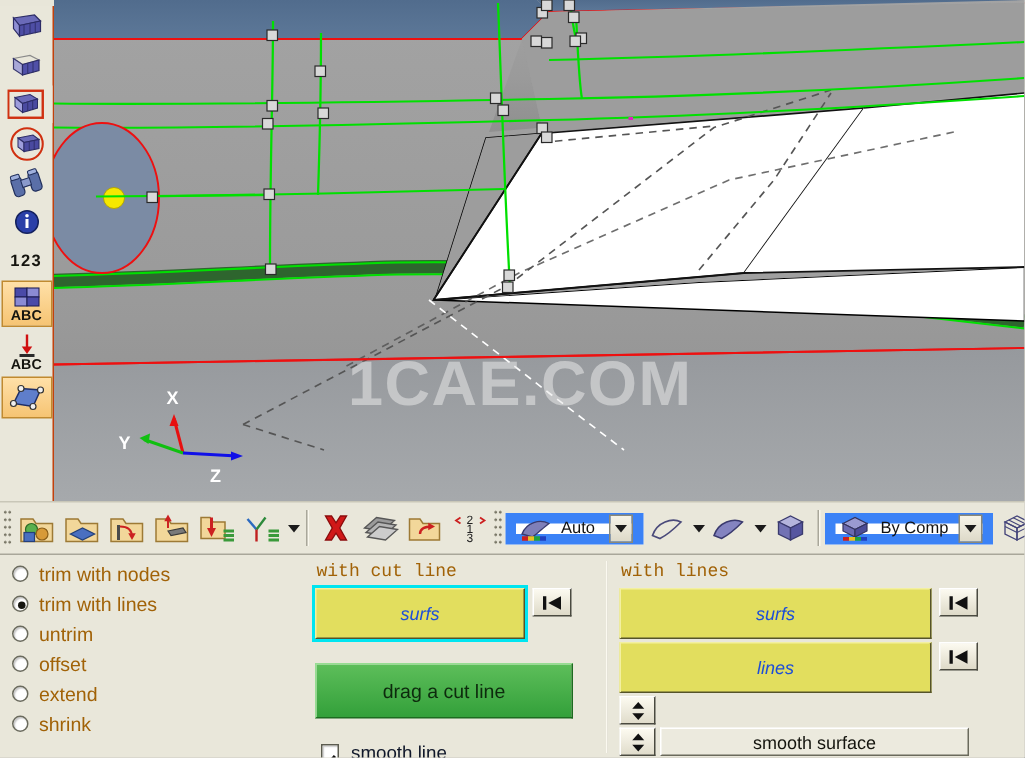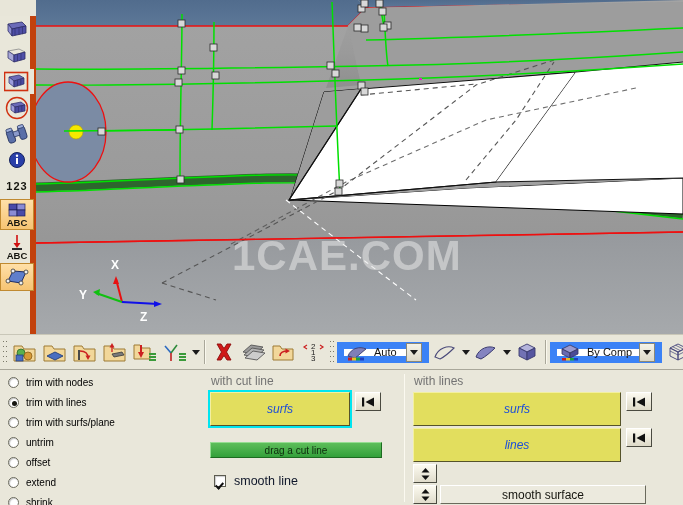--- a/index.html
+++ b/index.html
@@ -11,24 +11,24 @@
     background: #e8e6d9;
   }
   #app {
     position: relative;
     width: 683px; height: 505px;
   }
 
   
   #left-toolbar {
     position: absolute;
-    left: 0; top: 16px;
+    left: 0; top: 4px;
     width: 36px; height: 334px;
     background: #e9e7da;
-    border-right: 6px solid #c2410c;
+    border-right: 1px solid #c2410c;
     padding-top: 1px;
   }
   .ltool {
     position: relative;
     width: 34px; height: 25px;
     margin: 0 auto 1px auto;
     display: flex; align-items: center; justify-content: center;
     cursor: pointer;
   }
   .ltool.sel {
@@ -141,40 +141,40 @@
     background: #fff;
     margin: 0 7px 0 4px;
     position: relative; flex: 0 0 auto;
     box-shadow: inset 1px 1px 1px rgba(0,0,0,0.22);
   }
   .radio.on::after {
     content: ""; position: absolute;
     left: 3px; top: 3px; width: 5px; height: 5px;
     border-radius: 50%; background: #15150f;
   }
-  .radio-label { font-size: 10px; color: #000000; }
+  .radio-label { font-size: 13px; color: #a16207; }
 
   .check-row { display: flex; align-items: center; height: 21px; cursor: pointer; }
   .checkbox {
     width: 12px; height: 12px;
     border: 1px solid #5c5c50; background: #fff;
     margin: 0 8px 0 4px; flex: 0 0 auto;
     position: relative;
     box-shadow: inset 1px 1px 1px rgba(0,0,0,0.2);
   }
   .checkbox.on::after {
     content: "";
     position: absolute; left: 2px; top: 5px;
     width: 3px; height: 6px;
     border: solid #111; border-width: 0 2px 2px 0;
     transform: rotate(42deg);
   }
   .check-label { font-size: 12.5px; color: #0f172a; }
 
-  .grp-title { font-size: 12px; color: #737373; margin: 2px 0 4px 1px; }
+  .grp-title { font-size: 12px; color: #a16207; margin: 2px 0 4px 1px; font-family: Liberation Mono, monospace; }
 
   .ent-row { display: flex; align-items: stretch; margin-bottom: 2px; }
   .ent-btn {
     height: 34px;
     background: #e2de5e;
     border: 1px solid #55532a;
     border-top-color: #f3f0a0;
     border-left-color: #f3f0a0;
     display: flex; align-items: center; justify-content: center;
     font-size: 12px; color: #1d4ed8;
@@ -184,26 +184,26 @@
   .ent-btn.active { outline: 2px solid #00e5f0; outline-offset: 0; }
   .rewind {
     width: 26px; height: 19px; margin-left: 5px;
     background: linear-gradient(#fcfaf0,#dedac8);
     border: 1px solid #4a4a40;
     border-top-color: #ffffff; border-left-color: #ffffff;
     display: flex; align-items: center; justify-content: center;
     cursor: pointer; flex: 0 0 auto;
   }
   .green-btn {
-    height: 16px;
+    height: 37px;
     background: linear-gradient(#5dbe5a,#33a03a);
     border: 1px solid #1d6b20;
     border-top-color: #96dd92; border-left-color: #96dd92;
     display: flex; align-items: center; justify-content: center;
-    font-size: 10px; color: #0d2a0d;
+    font-size: 13px; color: #0d2a0d;
     cursor: pointer;
   }
   .sel-row { display: flex; align-items: stretch; margin-bottom: 2px; }
   .spin {
     width: 24px; height: 19px;
     background: linear-gradient(#fcfaf0,#e0dccb);
     border: 1px solid #4a4a40;
     border-top-color: #ffffff; border-left-color: #ffffff;
     display: flex; align-items: center; justify-content: center;
     cursor: pointer; flex: 0 0 auto;
@@ -646,24 +646,20 @@
       <div class="radio-row">
         <span class="radio"></span>
         <span class="radio-label">trim with nodes</span>
       </div>
       <div class="radio-row">
         <span class="radio on"></span>
         <span class="radio-label">trim with lines</span>
       </div>
       <div class="radio-row">
         <span class="radio"></span>
-        <span class="radio-label">trim with surfs/plane</span>
-      </div>
-      <div class="radio-row">
-        <span class="radio"></span>
         <span class="radio-label">untrim</span>
       </div>
       <div class="radio-row">
         <span class="radio"></span>
         <span class="radio-label">offset</span>
       </div>
       <div class="radio-row">
         <span class="radio"></span>
         <span class="radio-label">extend</span>
       </div>

